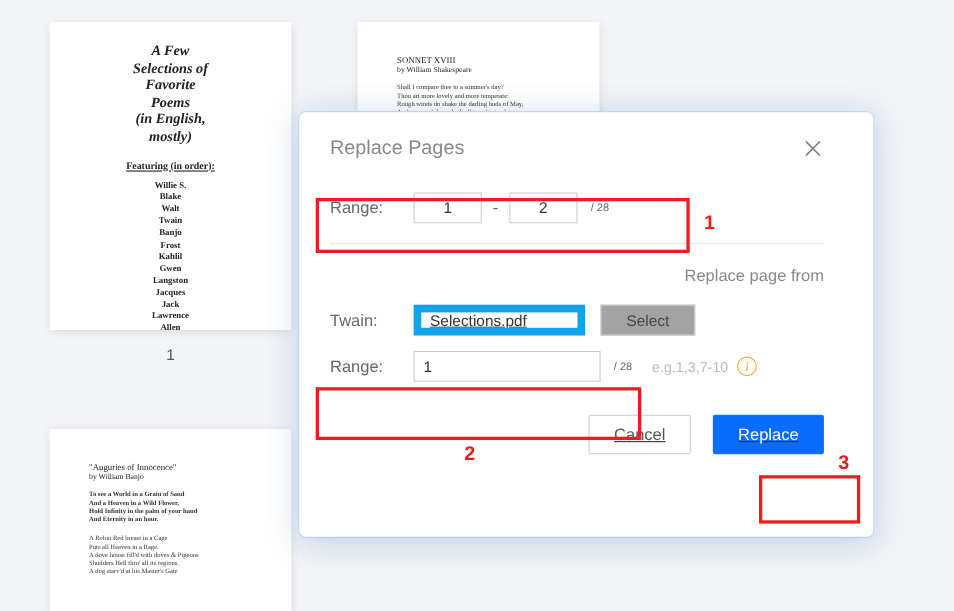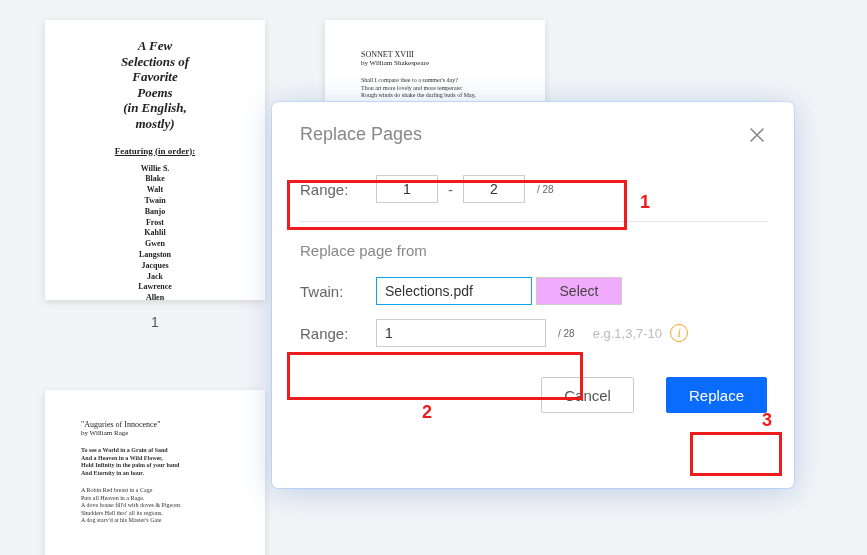--- a/index.html
+++ b/index.html
@@ -45,21 +45,21 @@
   
   .dialog {
     position: absolute;
     left: 272px;
     top: 102px;
     width: 522px;
     height: 386px;
     background: #fff;
     border-radius: 6px;
     box-shadow: 0 4px 30px rgba(30,90,180,0.25), 0 0 0 1px #cfe3ff;
-    padding: 22px 27px 20px 28px;
+    padding: 22px 45px 20px 28px;
   }
   .dlg-header {
     display: flex;
     justify-content: space-between;
     align-items: center;
     margin-bottom: 30px;
   }
   .dlg-title { font-size: 18px; color: #888; font-weight: 400; }
   .close-x {
     width: 20px; height: 20px;
@@ -76,34 +76,35 @@
     width: 62px; height: 28px;
     border: 1px solid #ccc;
     text-align: center;
     font-size: 14px;
     color: #333;
     background: #fff;
   }
   .dash { margin: 0 10px; color: #666; font-size: 15px; }
   .total { margin-left: 12px; color: #666; font-size: 10px; }
   .sep { border: none; border-top: 1px solid #e5e5e5; margin: 18px 0 20px; }
-  .section-title { font-size: 15px; color: #888; margin-bottom: 18px; }
+  .section-title { font-size: 15px; color: #888; margin-bottom: 18px; text-align: right; }
   .file-input {
     width: 156px; height: 28px;
-    border: 1px solid #0ea5e9;
+    border: 7px solid #0ea5e9;
     padding: 0 8px;
     font-size: 14px;
     color: #333;
     background: #fff;
+    text-decoration: underline;
   }
   .select-btn {
-    margin-left: 4px;
+    margin-left: 14px;
     width: 86px; height: 28px;
     border: 1px solid #ccc;
-    background: #f0abfc;
+    background: #a3a3a3;
     font-size: 14px;
     color: #444;
     cursor: pointer;
   }
   .range2-input {
     width: 170px; height: 28px;
     border: 1px solid #ccc;
     padding: 0 8px;
     font-size: 14px;
     color: #333;
@@ -119,22 +120,23 @@
     align-items: center; justify-content: center;
     font-size: 12px;
     font-family: Georgia, serif;
     font-style: italic;
     margin-left: 8px;
     vertical-align: middle;
   }
   .dlg-footer {
     display: flex;
     justify-content: flex-end;
-    gap: 32px;
+    gap: 20px;
     margin-top: 30px;
+    text-decoration: underline;
   }
   .btn {
     height: 36px;
     padding: 0 22px;
     font-size: 15px;
     border-radius: 2px;
     cursor: pointer;
   }
   .btn-cancel {
     background: #fff;
@@ -213,21 +215,21 @@
 Nor shall death brag thou wander'st in his shade,
 When in eternal lines to time thou grow'st,
 So long as men can breathe, or eyes can see,
 So long lives this, and this gives life to thee.</div>
     </div>
   </div>
 
   <div class="thumb-wrap">
     <div class="thumb left-align">
       <div class="poem-title">"Auguries of Innocence"</div>
-      <div class="poem-author">by William Rage</div>
+      <div class="poem-author">by William Banjo</div>
       <div class="poem-body" style="white-space:pre-line; font-weight:bold">To see a World in a Grain of Sand
 And a Heaven in a Wild Flower,
 Hold Infinity in the palm of your hand
 And Eternity in an hour.</div>
       <div style="height:10px"></div>
       <div class="poem-body" style="white-space:pre-line">A Robin Red breast in a Cage
 Puts all Heaven in a Rage.
 A dove house fill'd with doves &amp; Pigeons
 Shudders Hell thro' all its regions.
 A dog starv'd at his Master's Gate</div>

